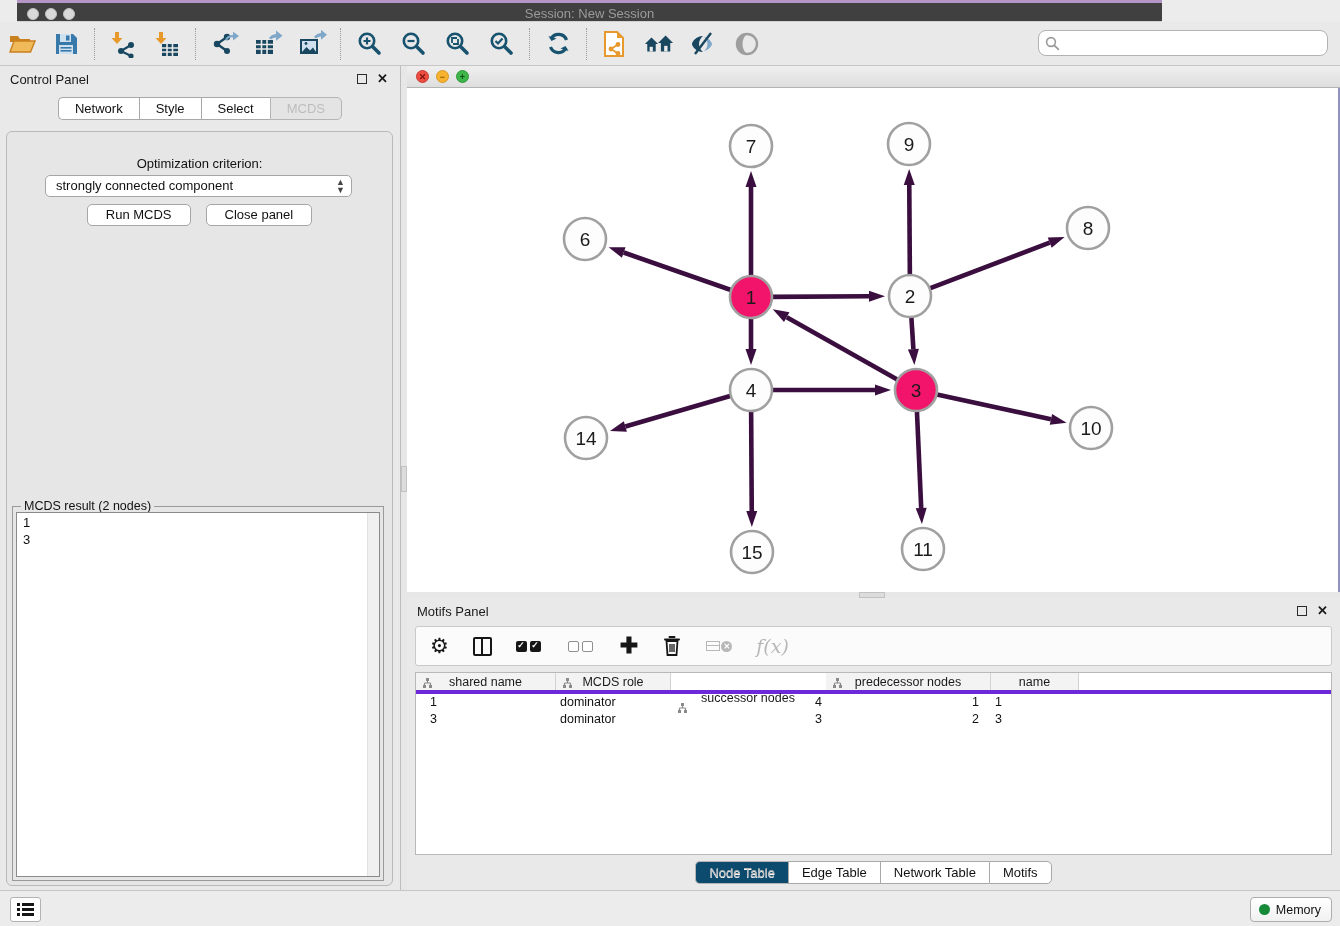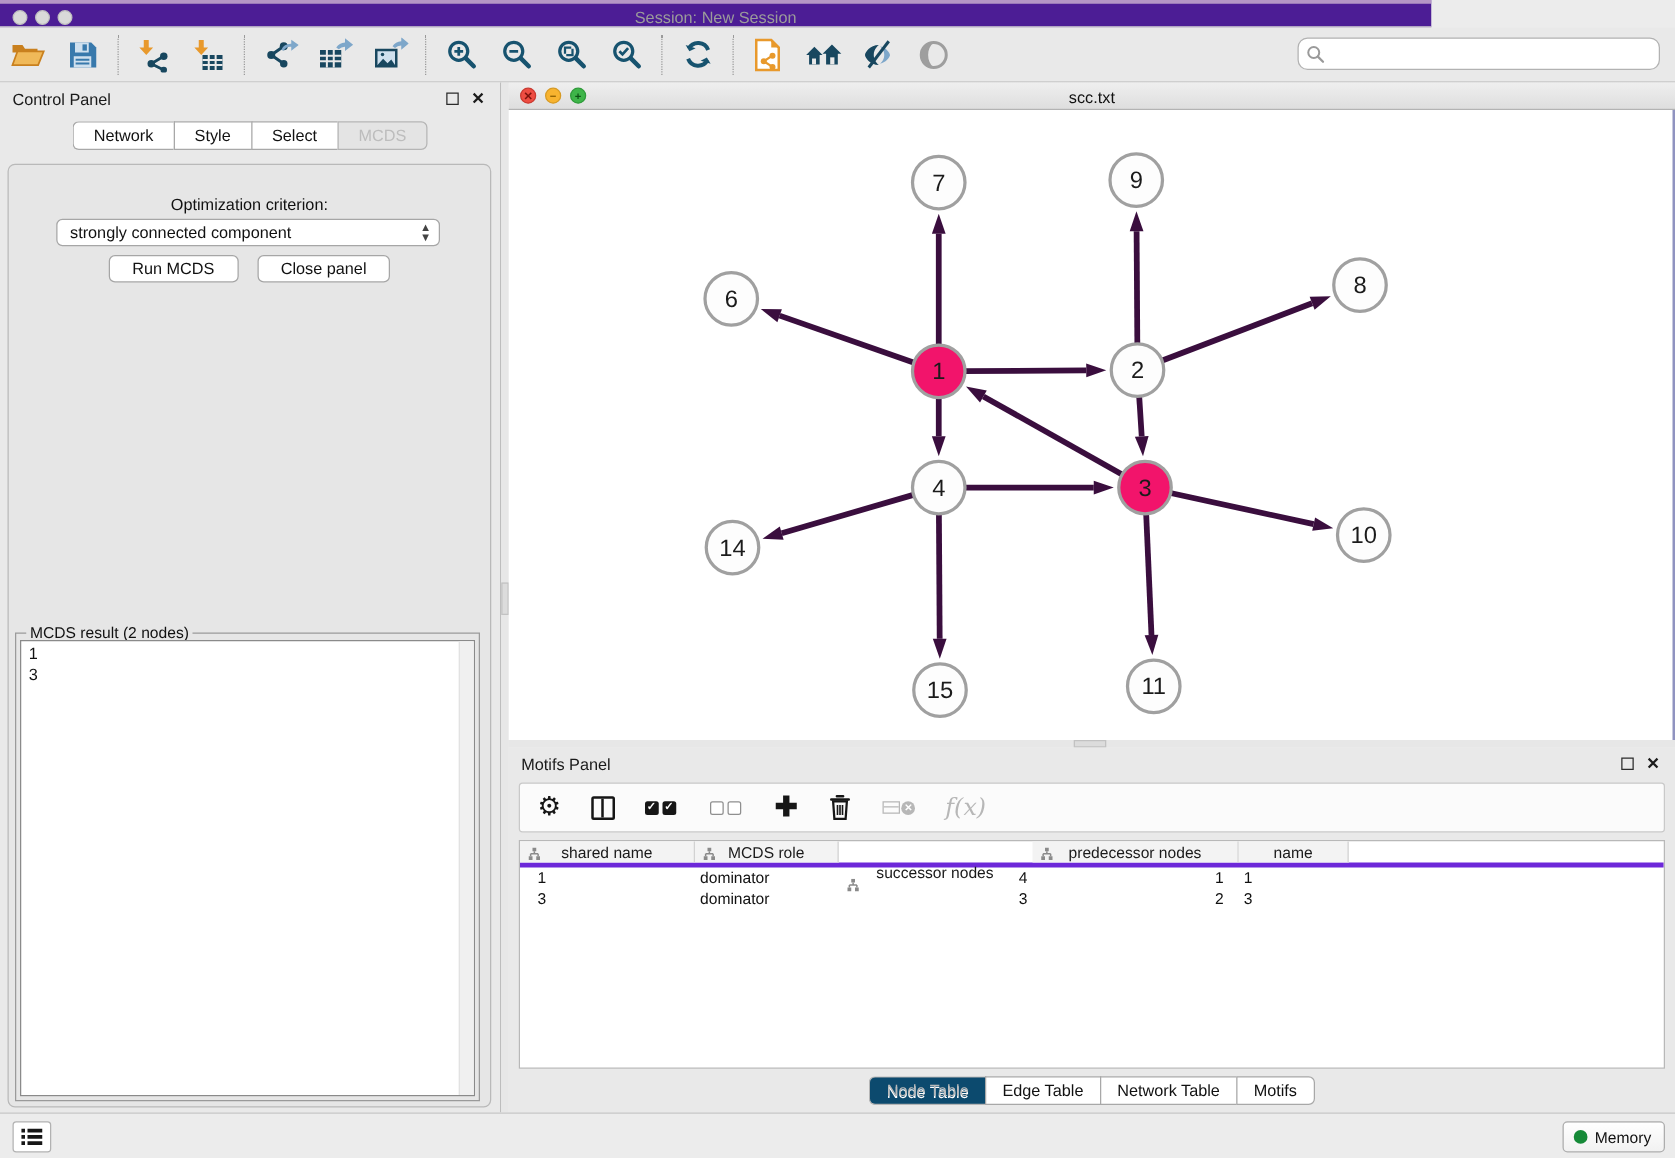--- a/index.html
+++ b/index.html
@@ -1,19 +1,19 @@
 <!DOCTYPE html>
 <html><head>
 <meta charset="utf-8">
 <style>
   * { margin:0; padding:0; box-sizing:border-box; }
   html,body { width:1340px; height:926px; font-family:"Liberation Sans",sans-serif; background:#ececec; overflow:hidden; position:relative; }
 
   
-  #titlebar { position:absolute; left:0; top:0; width:1145px; height:22px; background:#4c1d95; border-top:3px solid #b496c6; border-bottom:1px solid #d2d2d2; }
+  #titlebar { position:absolute; left:17px; top:0; width:1145px; height:22px; background:#404040; border-top:3px solid #b496c6; border-bottom:1px solid #d2d2d2; }
   .traffic { position:absolute; top:5px; width:12px; height:12px; border-radius:50%; background:#d9d9d9; border:1px solid #c0c0c0; }
   #titlebar .t1{left:10px} #titlebar .t2{left:28px} #titlebar .t3{left:46px}
   #app-title { position:absolute; left:0; right:0; top:3px; text-align:center; font-size:13px; color:#9b9b9b; }
 
   
   #toolbar { position:absolute; left:0; top:22px; width:1340px; height:44px; background:#e9e9e9; border-bottom:1px solid #c6c6c6; display:flex; align-items:center; }
   .tb-icon { width:30px; height:30px; margin:0 7px; display:flex; align-items:center; justify-content:center; cursor:default; }
   .tb-sep { width:1px; height:32px; margin:0 6px; border-left:1px dotted #9a9a9a; }
   #search-wrap { position:absolute; right:12px; top:8px; width:290px; height:26px; }
   #search-wrap input { width:100%; height:100%; border:1px solid #b2b2b2; border-radius:8px; background:#fff; padding:0 8px 0 26px; font-size:13px; outline:none; }
@@ -286,21 +286,20 @@
 
 <div id="v-splitter">
     <div class="grip"></div>
   </div>
 
 <div id="network-window">
   <div class="net-titlebar">
     <div class="tl red">✕</div>
     <div class="tl yellow">−</div>
     <div class="tl green">+</div>
-    <div class="net-title">scc.txt</div>
   </div>
   <div class="net-canvas">
     <svg id="graph-svg" width="931" height="502" viewBox="0 0 931 502">
         <line x1="344" y1="190" x2="344" y2="99" stroke="#3a0e3e" stroke-width="4.6"></line>
         <polygon points="344,83 349.5,99 338.5,99" fill="#3a0e3e"></polygon>
         <line x1="326.0633246997125" y1="202.73296887098388" x2="216.70545722693615" y2="164.5235934889295" stroke="#3a0e3e" stroke-width="4.6"></line>
         <polygon points="201.60088855300984,159.24609359081066 218.51959781691448,159.33139800726732 214.8913166369578,169.71578897059166" fill="#3a0e3e"></polygon>
         <line x1="362.99962423487295" y1="208.88050550795677" x2="462.00081086158997" y2="208.25785653546168" stroke="#3a0e3e" stroke-width="4.6"></line>
         <polygon points="478.00049442779874,208.1572295947937 462.0354013724446,213.75774776134597 461.96622035073534,202.7579653095774" fill="#3a0e3e"></polygon>
         <line x1="344" y1="228" x2="344" y2="261" stroke="#3a0e3e" stroke-width="4.6"></line>

